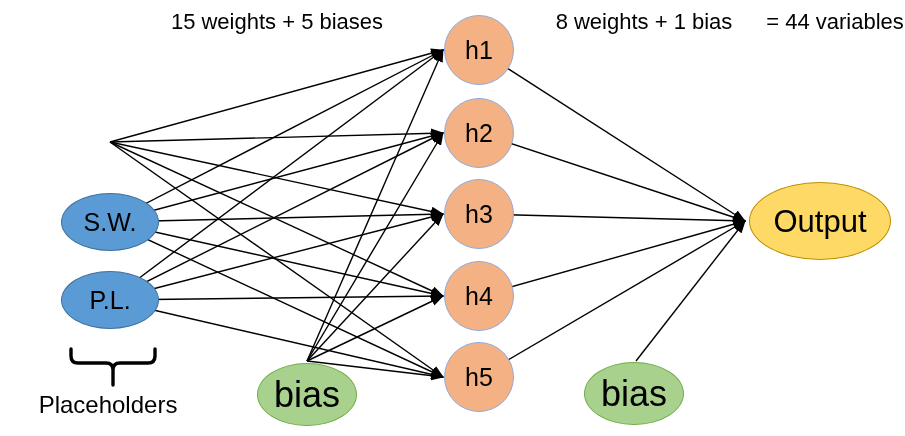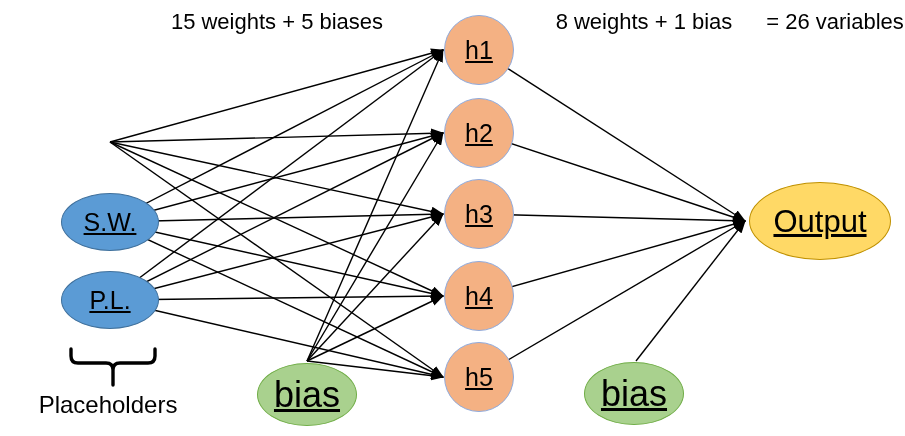--- a/index.html
+++ b/index.html
@@ -36,21 +36,20 @@
   .node {
     position: absolute;
     display: flex;
     align-items: center;
     justify-content: center;
     border-radius: 50%;
     box-sizing: border-box;
     font-size: 25px;
     line-height: 1;
     white-space: nowrap;
-    text-decoration: underline;
   }
   .node.input {
     background: var(--input-fill, #5B9BD5);
     border: 1.2px solid var(--input-border, #41719C);
   }
   .node.hidden {
     background: var(--hidden-fill, #F4B183);
     border: 1.5px solid var(--hidden-border, #8FAADC);
   }
   .node.bias {
@@ -111,21 +110,21 @@
         <line x1="455" y1="214" x2="721" y2="221" marker-end="url(#arrow)"></line>
         <line x1="455" y1="296" x2="721" y2="221" marker-end="url(#arrow)"></line>
         <line x1="455" y1="377" x2="721" y2="221" marker-end="url(#arrow)"></line>
         <line x1="612" y1="361" x2="721" y2="221" marker-end="url(#arrow)"></line>
       </g>
     <path class="brace" d="M47,349 L47,356 Q47,363 54,363 L82,363 Q89,363 89,370 L89,385 M131,349 L131,356 Q131,363 124,363 L96,363 Q89,363 89,370"></path>
   </svg>
 
   <div class="floating-label" style="left:253px; top:9px;">15 weights + 5 biases</div>
   <div class="floating-label" style="left:620px; top:9px;">8 weights + 1 bias</div>
-  <div class="floating-label" style="left:811px; top:9px;">= 26 variables</div>
+  <div class="floating-label" style="left:811px; top:9px;">= 44 variables</div>
 
   <div class="node input" style="left:37px; top:193px; width:98px; height:58px;">
     <span>S.W.</span>
   </div>
   <div class="node input" style="left:37px; top:271px; width:98px; height:58px;">
     <span>P.L.</span>
   </div>
 
   <div class="node hidden" style="left:420px; top:15px; width:70px; height:70px;">
     <span>h1</span>

